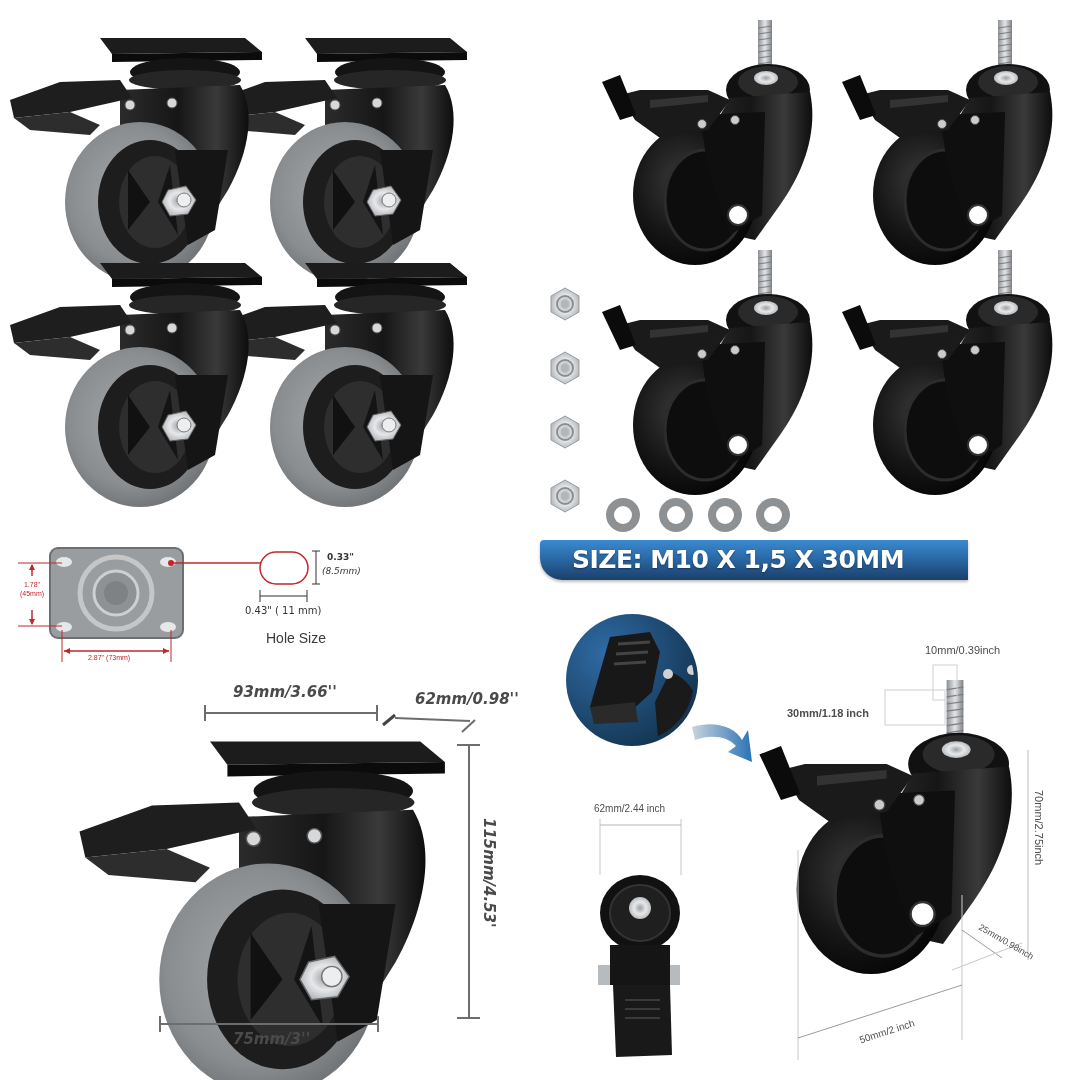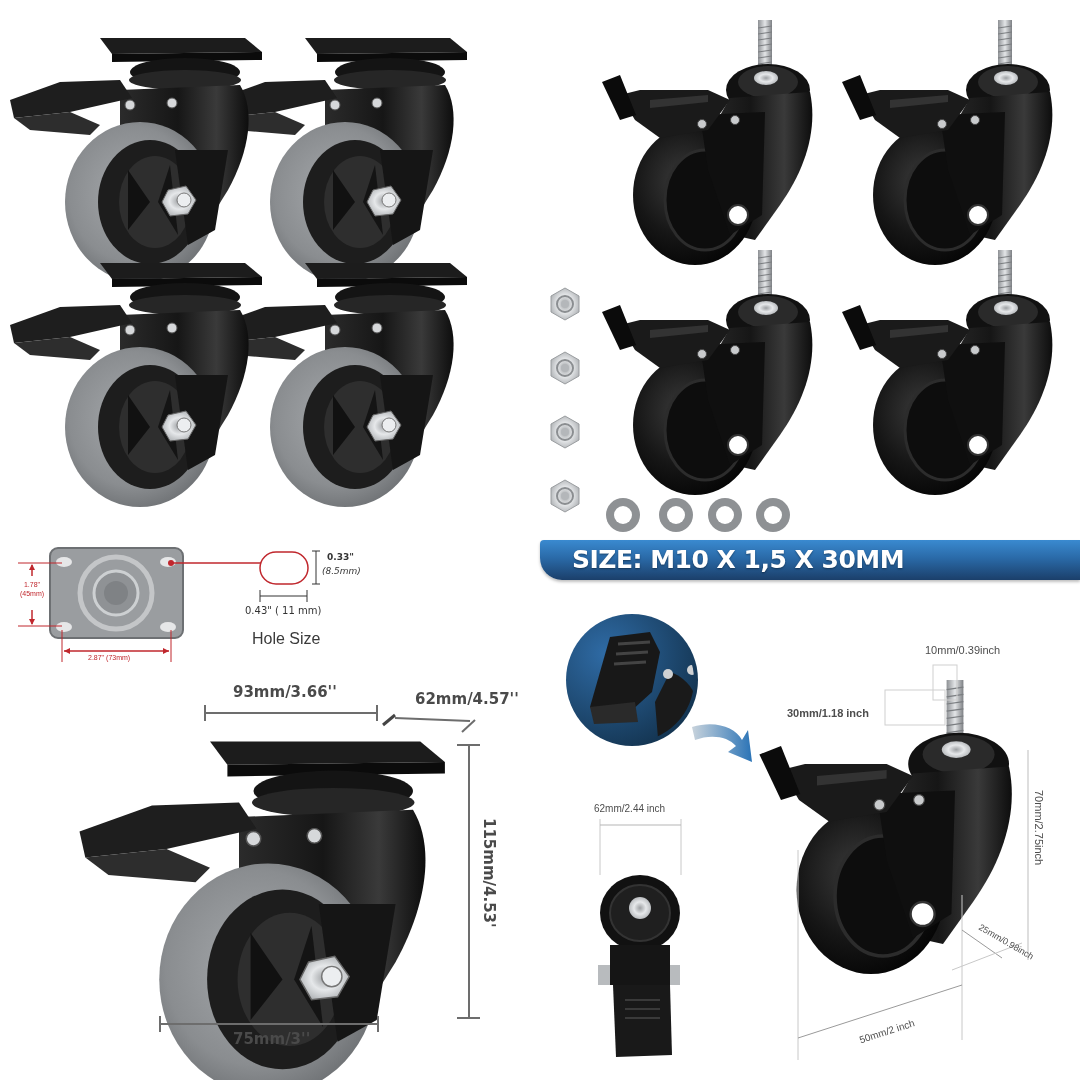--- a/index.html
+++ b/index.html
@@ -4,21 +4,21 @@
 <style>
   html, body { margin: 0; padding: 0; background: #ffffff; }
   body { width: 1080px; height: 1080px; position: relative; overflow: hidden; font-family: "DejaVu Sans", sans-serif; }
   .abs { position: absolute; }
   svg { display: block; overflow: visible; }
   .lbl { position: absolute; color: #3f3f3f; white-space: nowrap; }
   .dim-bold { font-family: "DejaVu Sans", sans-serif; font-weight: bold; font-size: 15px; color: #4a4a4a; }
   .dim-small { font-family: "Liberation Sans", sans-serif; font-size: 11px; color: #4d4d4d; }
   .red-small { font-family: "Liberation Sans", sans-serif; font-size: 7px; color: #c0272d; text-align: center; line-height: 9px; }
   .banner {
-    position: absolute; left: 540px; top: 540px; width: 540px; height: 40px;
+    position: absolute; left: 540px; top: 540px; width: 428px; height: 40px;
     background: linear-gradient(to bottom, #3a8ad0 0%, #2a6aa8 45%, #1b3f6a 100%);
     border-radius: 4px 0 0 22px;
     box-shadow: 0 2px 3px rgba(0,0,0,0.25);
   }
   .banner-text {
     position: absolute; left: 32px; top: 5px;
     font-family: "DejaVu Sans", sans-serif; font-weight: bold; font-size: 25px; color: #ffffff;
     letter-spacing: -0.5px; text-shadow: 0 1px 2px rgba(0,0,0,0.4);
   }
   .rot90 { transform-origin: left top; transform: rotate(90deg); }
@@ -214,24 +214,24 @@
     <line x1="260" y1="56" x2="307" y2="56" stroke="#333" stroke-width="1"></line>
   </svg>
   <div class="lbl red-small" style="left:12px;top:40px;width:40px;">
     <div>1.78"</div>
     <div>(45mm)</div>
   </div>
   <div class="lbl red-small" style="left:88px;top:113px;">2.87"  (73mm)</div>
   <div class="lbl" style="left:327px;top:12px;font-size:9px;font-weight:bold;color:#333;">0.33"</div>
   <div class="lbl" style="left:322px;top:26px;font-size:9px;color:#333;font-style:italic;">(8.5mm)</div>
   <div class="lbl" style="left:245px;top:65px;font-size:10px;color:#333;">0.43"  ( 11 mm)</div>
-  <div class="lbl" style="left:252px;top:90px;font-size:16px;font-family:'Liberation Sans',sans-serif;color:#3a3a3a;text-align:right;">Hole Size</div>
-</div>
-
-<div class="abs" style="left:0;top:680px;width:540px;height:400px;">
+  <div class="lbl" style="left:266px;top:90px;font-size:14px;font-family:'Liberation Sans',sans-serif;color:#3a3a3a;text-align:right;">Hole Size</div>
+</div>
+
+<div class="abs" style="left:0;top:680px;width:540px;height:400px;font-style:italic;">
   <svg width="540" height="400" viewBox="0 0 540 400">
     <g transform="translate(65,50) scale(1.45)">
       <use href="#plateCaster" x="0" y="0"></use>
     </g>
 
     <line x1="205" y1="33" x2="377" y2="33" stroke="#6d6d6d" stroke-width="2"></line>
     <line x1="205" y1="25" x2="205" y2="41" stroke="#6d6d6d" stroke-width="2"></line>
     <line x1="377" y1="25" x2="377" y2="41" stroke="#6d6d6d" stroke-width="2"></line>
 
     <line x1="383" y1="45" x2="395" y2="35" stroke="#444" stroke-width="3"></line>
@@ -240,21 +240,21 @@
 
     <line x1="469" y1="65" x2="469" y2="338" stroke="#6d6d6d" stroke-width="2"></line>
     <line x1="457" y1="65" x2="480" y2="65" stroke="#6d6d6d" stroke-width="2"></line>
     <line x1="457" y1="338" x2="480" y2="338" stroke="#6d6d6d" stroke-width="2"></line>
 
     <line x1="160" y1="344" x2="378" y2="344" stroke="#6d6d6d" stroke-width="2"></line>
     <line x1="160" y1="336" x2="160" y2="352" stroke="#6d6d6d" stroke-width="2"></line>
     <line x1="378" y1="336" x2="378" y2="352" stroke="#6d6d6d" stroke-width="2"></line>
   </svg>
   <div class="lbl dim-bold" style="left:233px;top:3px;">93mm/3.66''</div>
-  <div class="lbl dim-bold" style="left:415px;top:10px;">62mm/4.57''</div>
+  <div class="lbl dim-bold" style="left:415px;top:10px;">62mm/0.98''</div>
   <div class="lbl dim-bold rot90" style="left:498px;top:138px;">115mm/4.53'</div>
   <div class="lbl dim-bold" style="left:233px;top:350px;text-align:right;">75mm/3''</div>
 </div>
 
 <div class="abs" style="left:560px;top:612px;width:200px;height:160px;">
   <svg width="200" height="160" viewBox="0 0 200 160">
     <circle cx="72" cy="68" r="66" fill="url(#gCircle)"></circle>
     <clipPath id="cc">
         <circle cx="72" cy="68" r="62"></circle>
       </clipPath>

